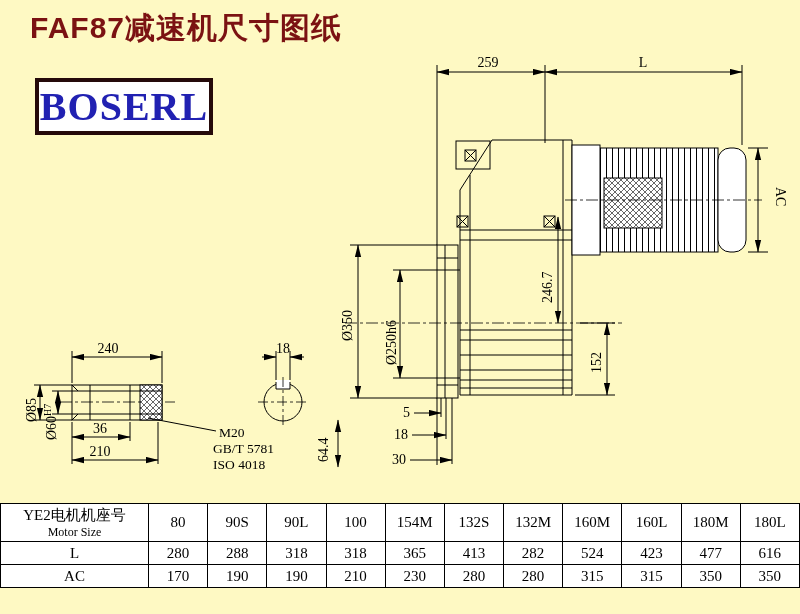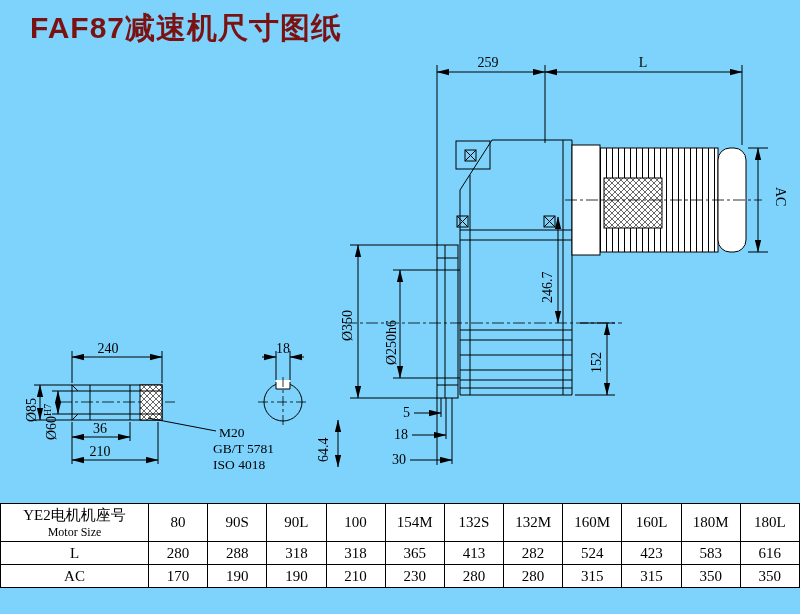--- a/index.html
+++ b/index.html
@@ -1,18 +1,18 @@
 <!DOCTYPE html>
 <html><head>
 <meta charset="utf-8">
 <style>
   * { margin:0; padding:0; box-sizing:border-box; }
   html,body { width:800px; height:614px; }
   body { background:#ffffff; font-family:"Liberation Serif", serif; position:relative; overflow:hidden; }
-  #page { position:absolute; left:0; top:0; width:800px; height:614px; background:#7dd3fc; }
+  #page { position:absolute; left:0; top:0; width:800px; height:614px; background:#fef9c3; }
   .title { position:absolute; left:30px; top:8px; font-family:"Liberation Sans", sans-serif;
            font-weight:bold; font-size:30px; color:#7b1212; letter-spacing:1px; white-space:nowrap; }
   .logo { position:absolute; left:35px; top:78px; width:178px; height:57px; border:4px solid #250a0a;
           display:flex; align-items:center; justify-content:center; background:#fff; z-index:2; }
   .logo span { font-family:"Liberation Serif", serif; font-weight:bold; font-size:40px;
                color:#2121b2; letter-spacing:1px; line-height:1; }
   svg.drawing { position:absolute; left:0; top:45px; }
   svg.drawing text { font-family:"Liberation Serif", serif; font-size:14px; fill:#000; stroke:none; }
   svg.drawing .std { font-size:13.5px; }
   .tablewrap { position:absolute; left:0; top:503px; width:800px; background:#fff; }
@@ -22,20 +22,23 @@
   tbody td { height:23px; }
   .hdr2 { font-size:12px; }
 </style>
 </head>
 <body>
 
 <div id="page">
 
   <div class="title">FAF87减速机尺寸图纸</div>
 
+  <div class="logo">
+    <span>BOSERL</span>
+  </div>
 
   <svg class="drawing" width="800" height="460" viewBox="0 0 800 460">
     <defs>
       <marker id="arr" viewBox="0 0 12 6" refX="11.5" refY="3" markerWidth="13" markerHeight="7" orient="auto-start-reverse">
         <path d="M0,0 L12,3 L0,6 z" fill="#000"></path>
       </marker>
       <pattern id="fins" width="6" height="8" patternUnits="userSpaceOnUse">
         <rect width="6" height="8" fill="#fff"></rect>
         <line x1="0.5" y1="0" x2="0.5" y2="8" stroke="#000" stroke-width="1"></line>
       </pattern>
@@ -261,21 +264,21 @@
           <td>L</td>
           <td>280</td>
           <td>288</td>
           <td>318</td>
           <td>318</td>
           <td>365</td>
           <td>413</td>
           <td>282</td>
           <td>524</td>
           <td>423</td>
-          <td>583</td>
+          <td>477</td>
           <td>616</td>
         </tr>
         <tr>
           <td>AC</td>
           <td>170</td>
           <td>190</td>
           <td>190</td>
           <td>210</td>
           <td>230</td>
           <td>280</td>

